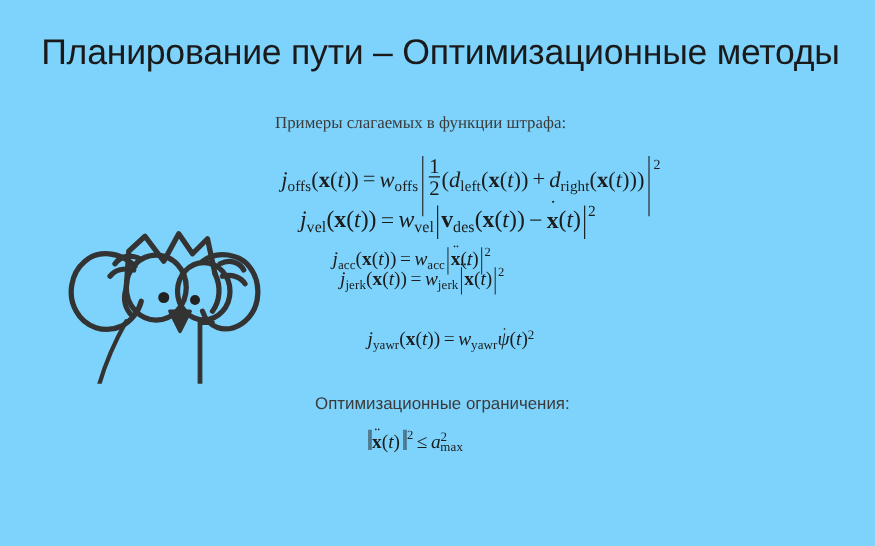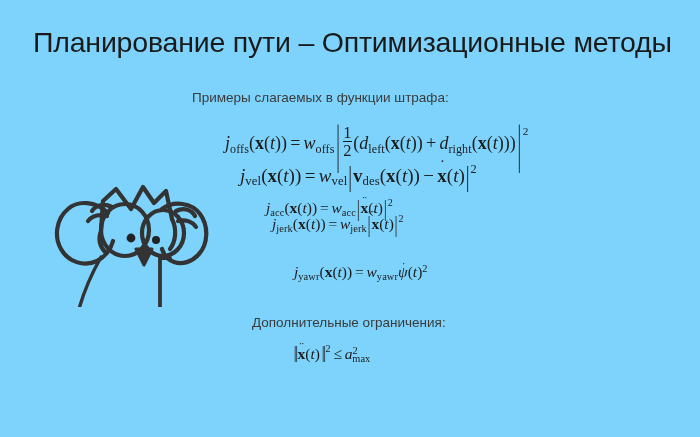--- a/index.html
+++ b/index.html
@@ -32,21 +32,21 @@
 
   
   .caption {
     position: absolute;
     font-family: "Liberation Sans", sans-serif;
     font-size: 13.5px;
     font-weight: 400;
     color: #3b3b3b;
     white-space: nowrap;
   }
-  #caption-terms { left: 192px; top: 90px; }
+  #caption-terms { left: 220px; top: 90px; font-family: Liberation Serif, serif; }
   #caption-constraints { left: 252px; top: 315px; }
 
   
   .math {
     position: absolute;
     font-family: "Liberation Serif", "DejaVu Serif", serif;
     color: #1c1c1c;
     white-space: nowrap;
     line-height: 1;
   }
@@ -215,19 +215,19 @@
   </div>
 
   <div class="math eq4">
     <span class="mi">j</span><span class="sub">jerk</span><span class="mr">(</span><span class="mb">x</span><span class="mr">(</span><span class="mi">t</span><span class="mr">)</span><span class="mr">)</span><span class="op mr">=</span><span class="mi">w</span><span class="sub">jerk</span><span class="bar-med mr thin">|</span><span class="acc"><span class="dots mr">⃛</span><span class="mb">x</span></span><span class="mr">(</span><span class="mi">t</span><span class="mr">)</span><span class="bar-med mr">|</span><span class="sup-med">2</span>
   </div>
 
   <div class="math eq5">
     <span class="mi">j</span><span class="sub">yawr</span><span class="mr">(</span><span class="mb">x</span><span class="mr">(</span><span class="mi">t</span><span class="mr">)</span><span class="mr">)</span><span class="op mr">=</span><span class="mi">w</span><span class="sub">yawr</span><span class="acc psi"><span class="dots mr">˙</span><span class="mi">ψ</span></span><span class="mr">(</span><span class="mi">t</span><span class="mr">)</span><span class="sup">2</span>
   </div>
 
-  <div class="caption" id="caption-constraints">Дополнительные ограничения:</div>
+  <div class="caption" id="caption-constraints">Оптимизационные ограничения:</div>
 
   <div class="math eq6">
     <span class="dbl-bar mr">‖</span><span class="acc"><span class="dots mr">¨</span><span class="mb">x</span></span><span class="mr">(</span><span class="mi">t</span><span class="mr">)</span><span class="dbl-bar mr">‖</span><span class="sup-med">2</span><span class="op mr">≤</span><span class="mi">a</span><span class="sup">2</span><span class="sub" style="margin-left:-0.52em">max</span>
   </div>
 
 </div>
 
 </body></html>

